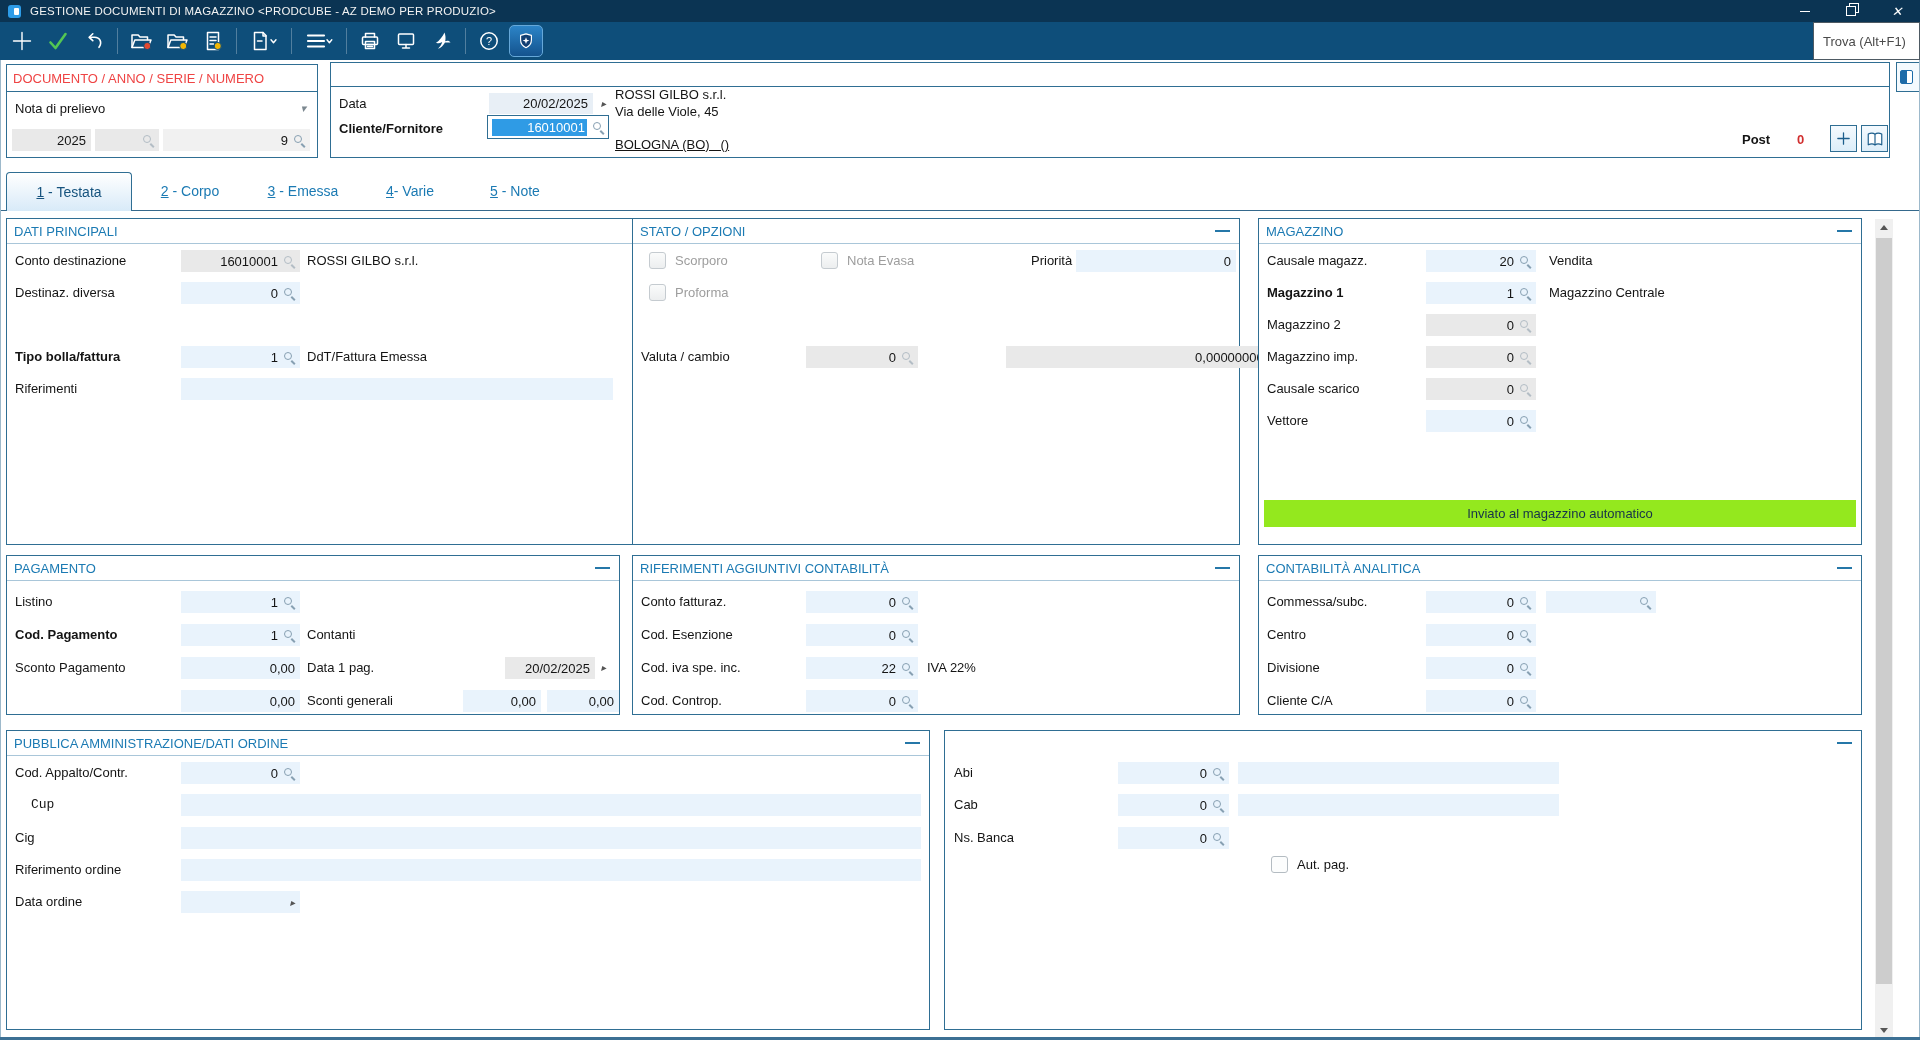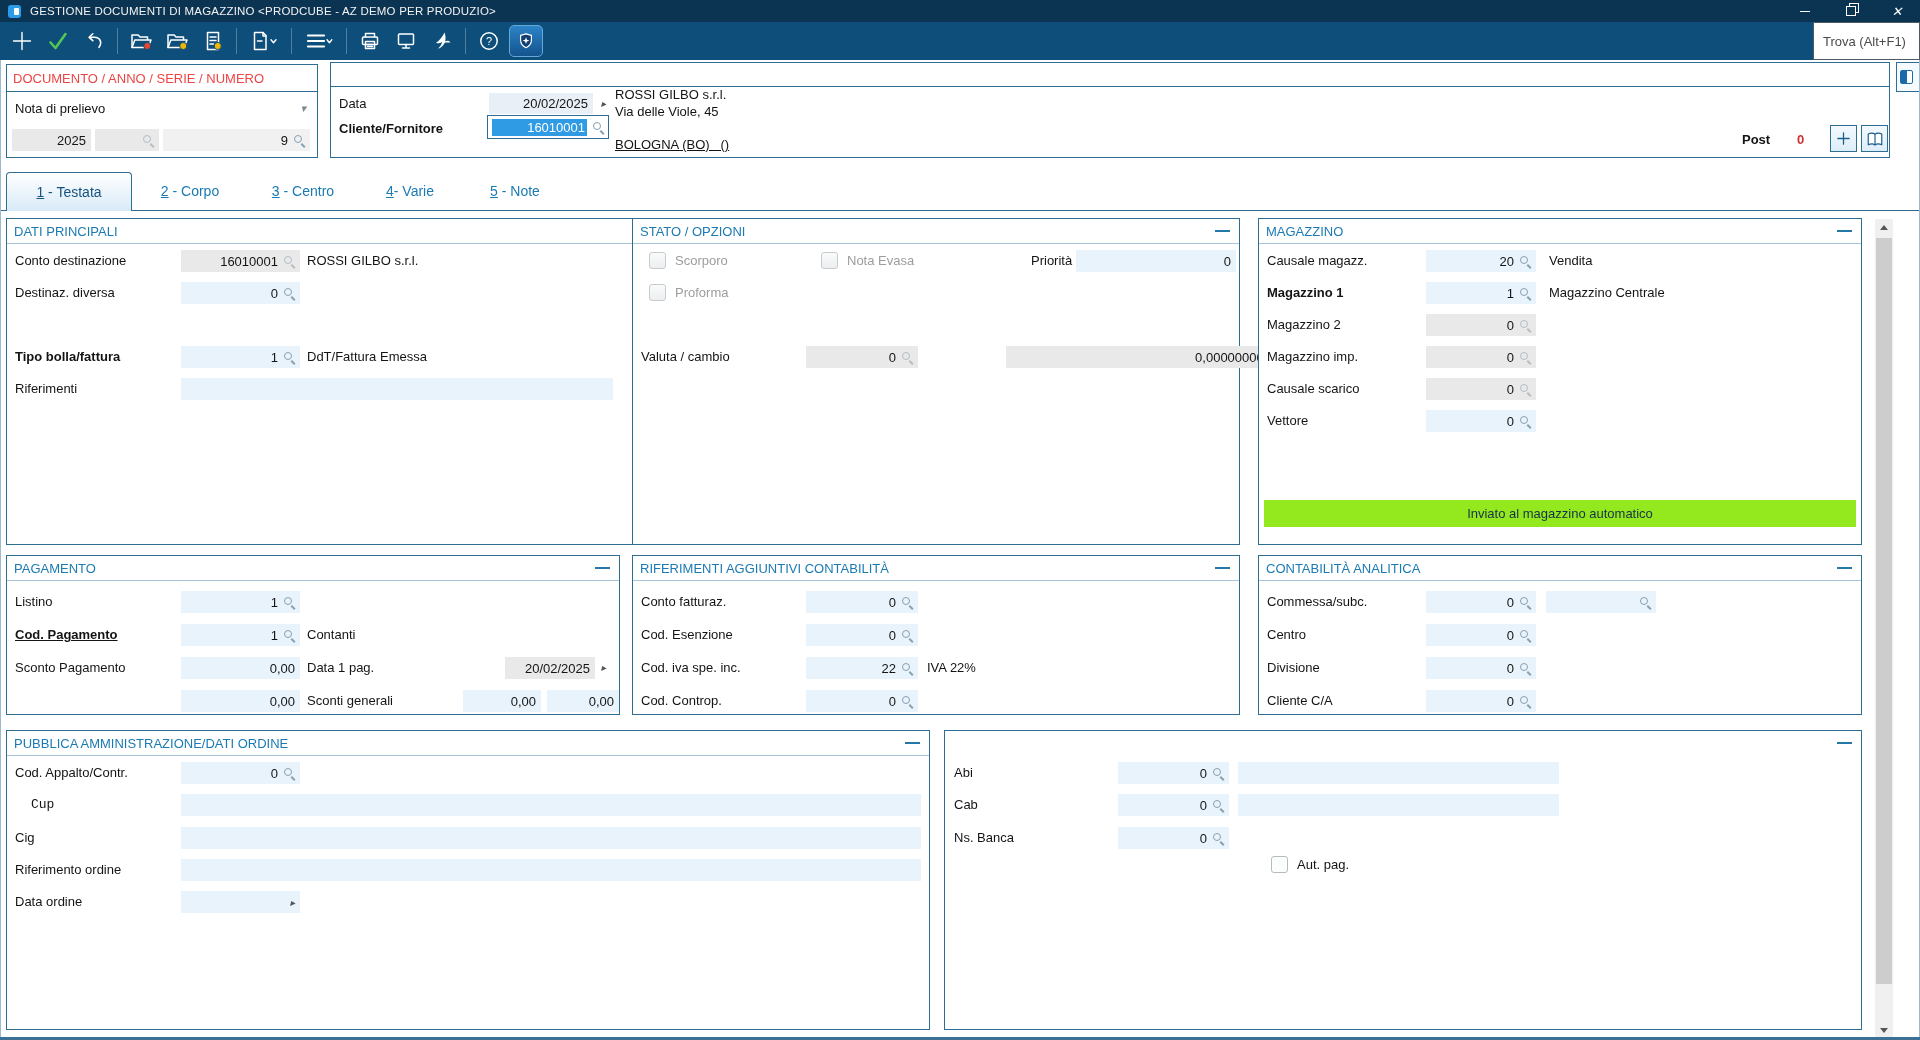--- a/index.html
+++ b/index.html
@@ -255,21 +255,21 @@
     </button>
   </div>
 
   <button class="toggle">
     <i class="tgl-ic"></i>
   </button>
 
   <div class="tabs">
     <div class="tab t-active"><u>1</u><span> - Testata</span></div>
     <div class="tab" style="left:136px;width:108px;"><u>2</u><span> - Corpo</span></div>
-    <div class="tab" style="left:250px;width:106px;"><u>3</u><span> - Centro</span></div>
+    <div class="tab" style="left:250px;width:106px;"><u>3</u><span> - Emessa</span></div>
     <div class="tab" style="left:356px;width:108px;"><u>4</u><span>- Varie</span></div>
     <div class="tab" style="left:462px;width:106px;"><u>5</u><span> - Note</span></div>
   </div>
 
   <div class="panel" style="left:6px;top:218px;width:716px;height:327px;">
     <div class="panel-h">
         <span class="pt">DATI PRINCIPALI</span>
       </div>
     <i class="dash"></i>
     <span class="lbl" style="left:8px;top:31px;">Conto destinazione</span>
@@ -363,21 +363,21 @@
   <div class="panel" style="left:6px;top:555px;width:614px;height:160px;">
     <div class="panel-h">
         <span class="pt">PAGAMENTO</span>
       </div>
     <i class="dash"></i>
     <span class="lbl" style="left:8px;top:35px;">Listino</span>
     <div class="fld" style="left:174px;top:35px;width:119px;">
       <span class="v">1</span>
         <i class="mag"></i>
     </div>
-    <span class="lbl b" style="left:8px;top:68px;text-decoration:underline;">Cod. Pagamento</span>
+    <span class="lbl b" style="left:8px;top:68px;">Cod. Pagamento</span>
     <div class="fld" style="left:174px;top:68px;width:119px;">
       <span class="v">1</span>
         <i class="mag"></i>
     </div>
     <span class="desc" style="left:300px;top:68px;">Contanti</span>
     <span class="lbl" style="left:8px;top:101px;">Sconto Pagamento</span>
     <div class="fld" style="left:174px;top:101px;width:119px;">
       <span class="v">0,00</span>
     </div>
     <span class="lbl" style="left:300px;top:101px;">Data 1 pag.</span>

